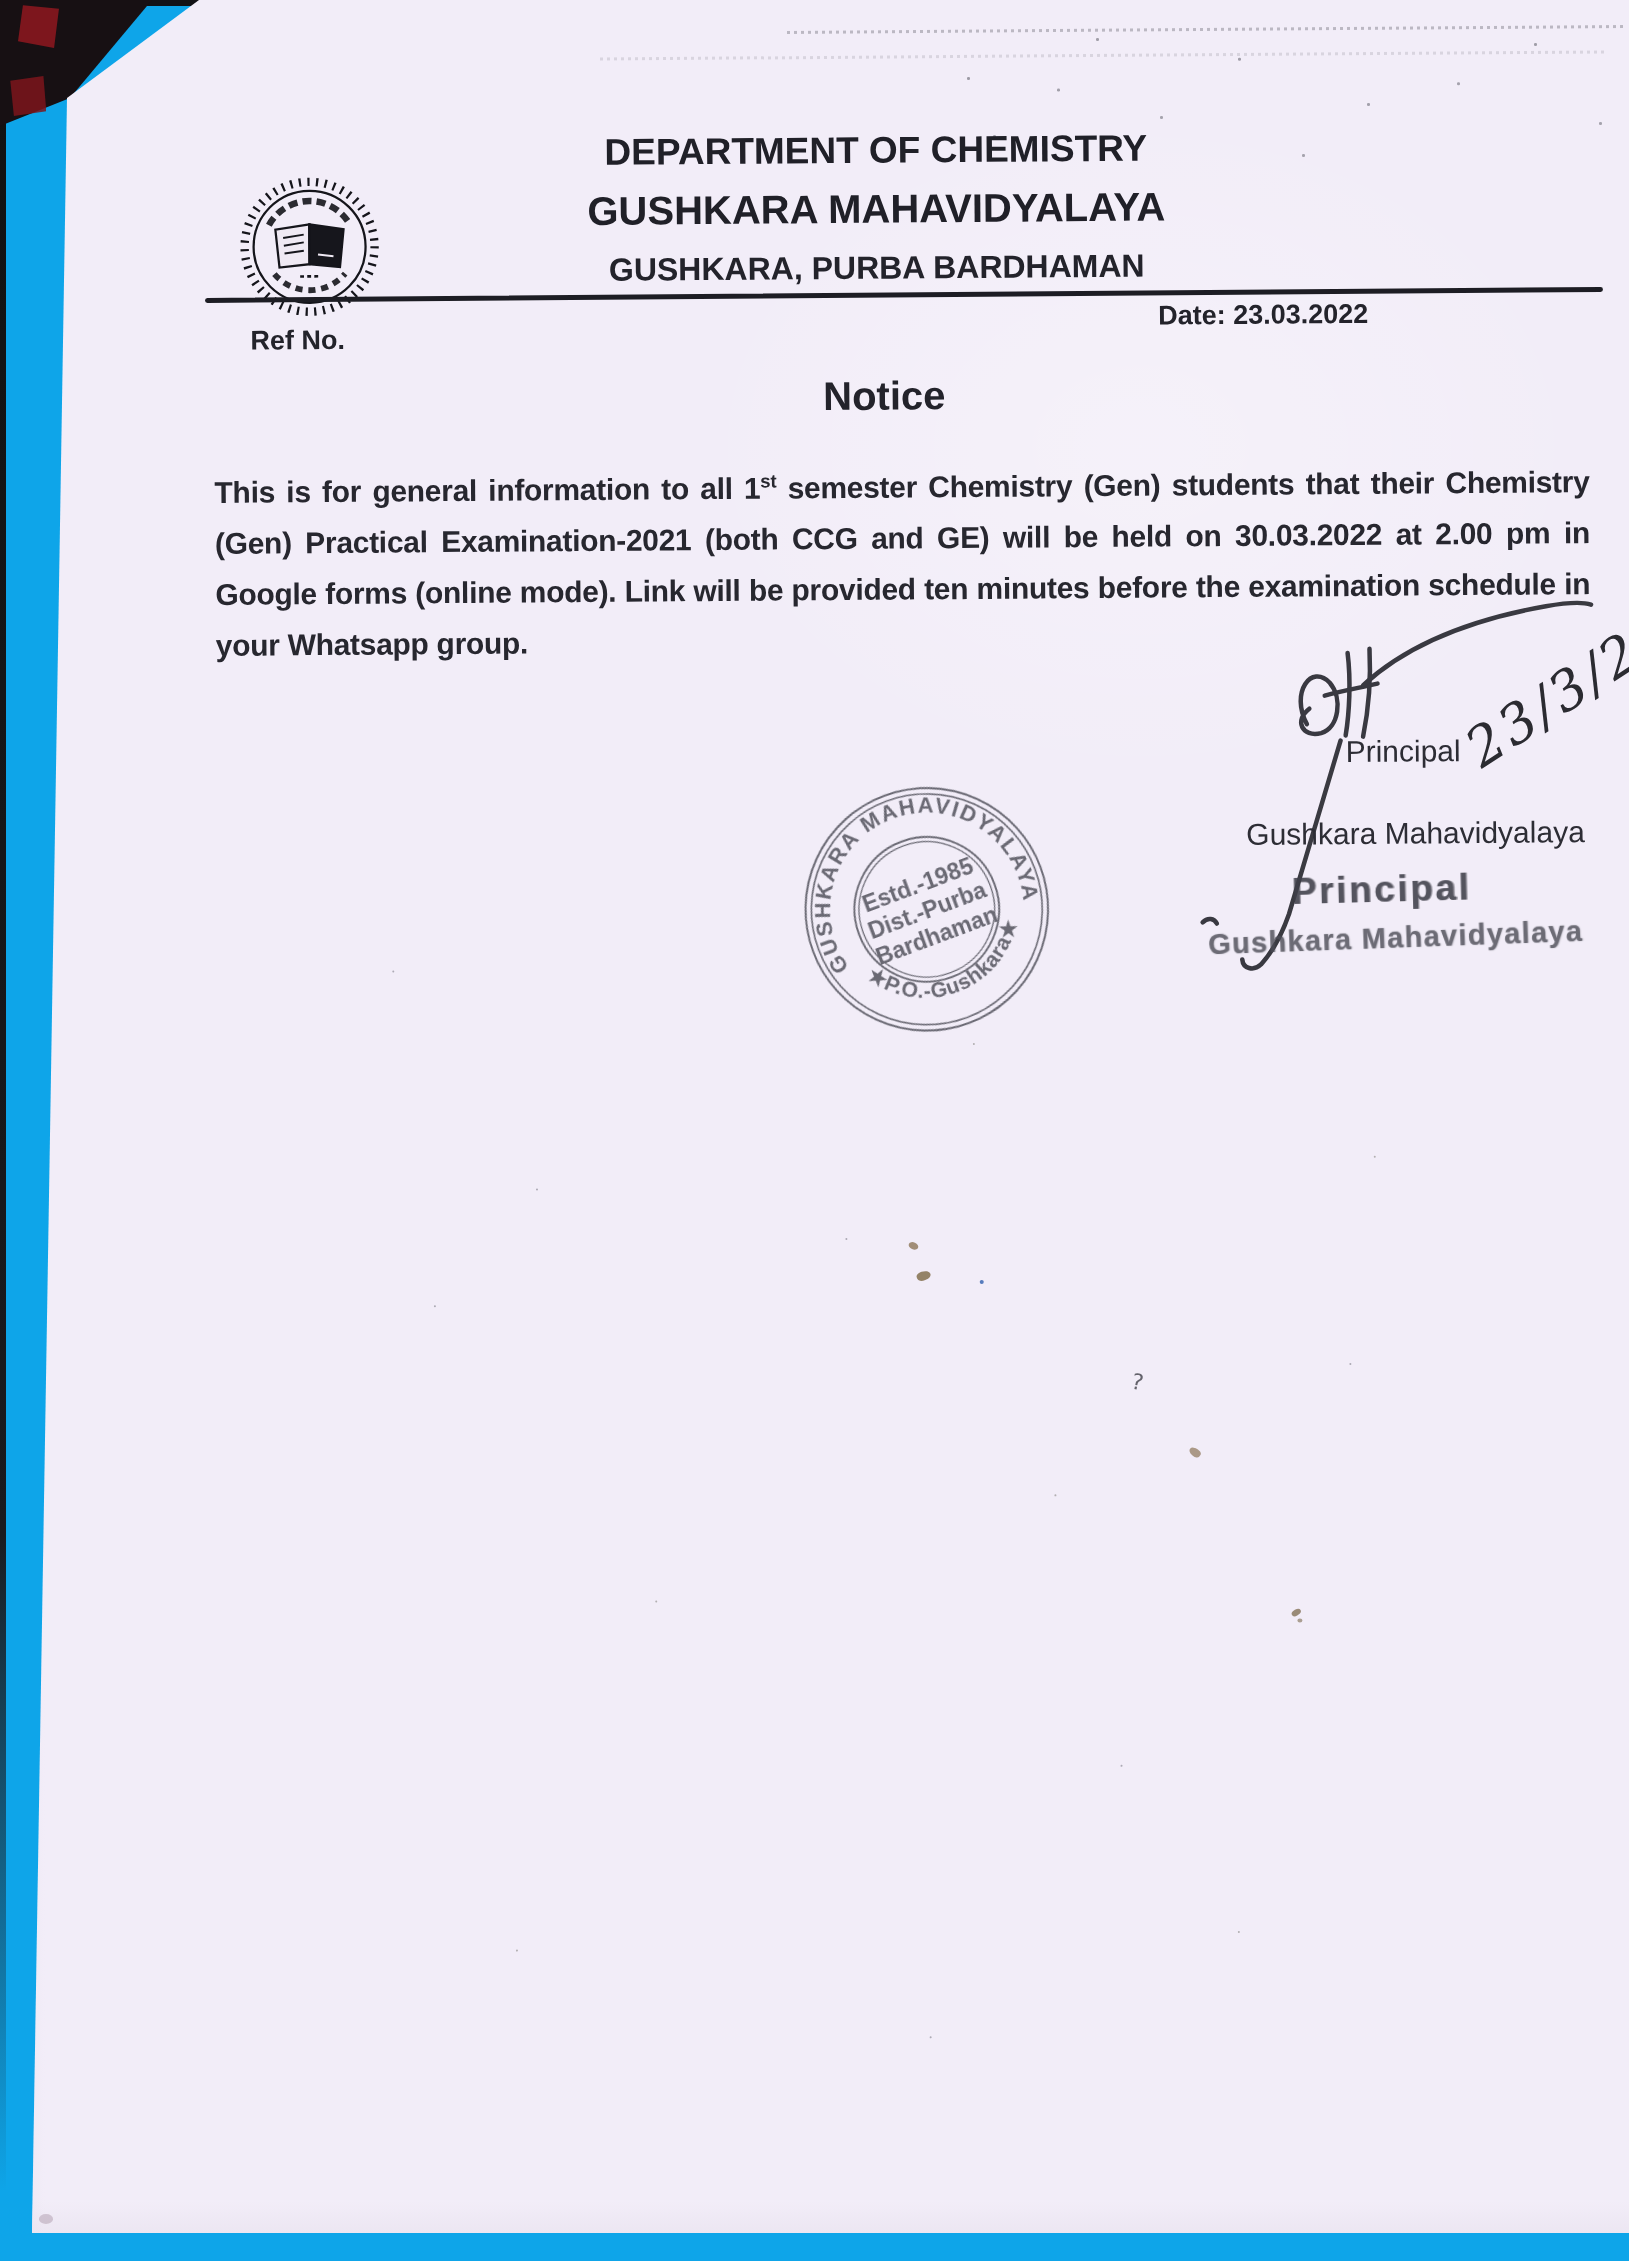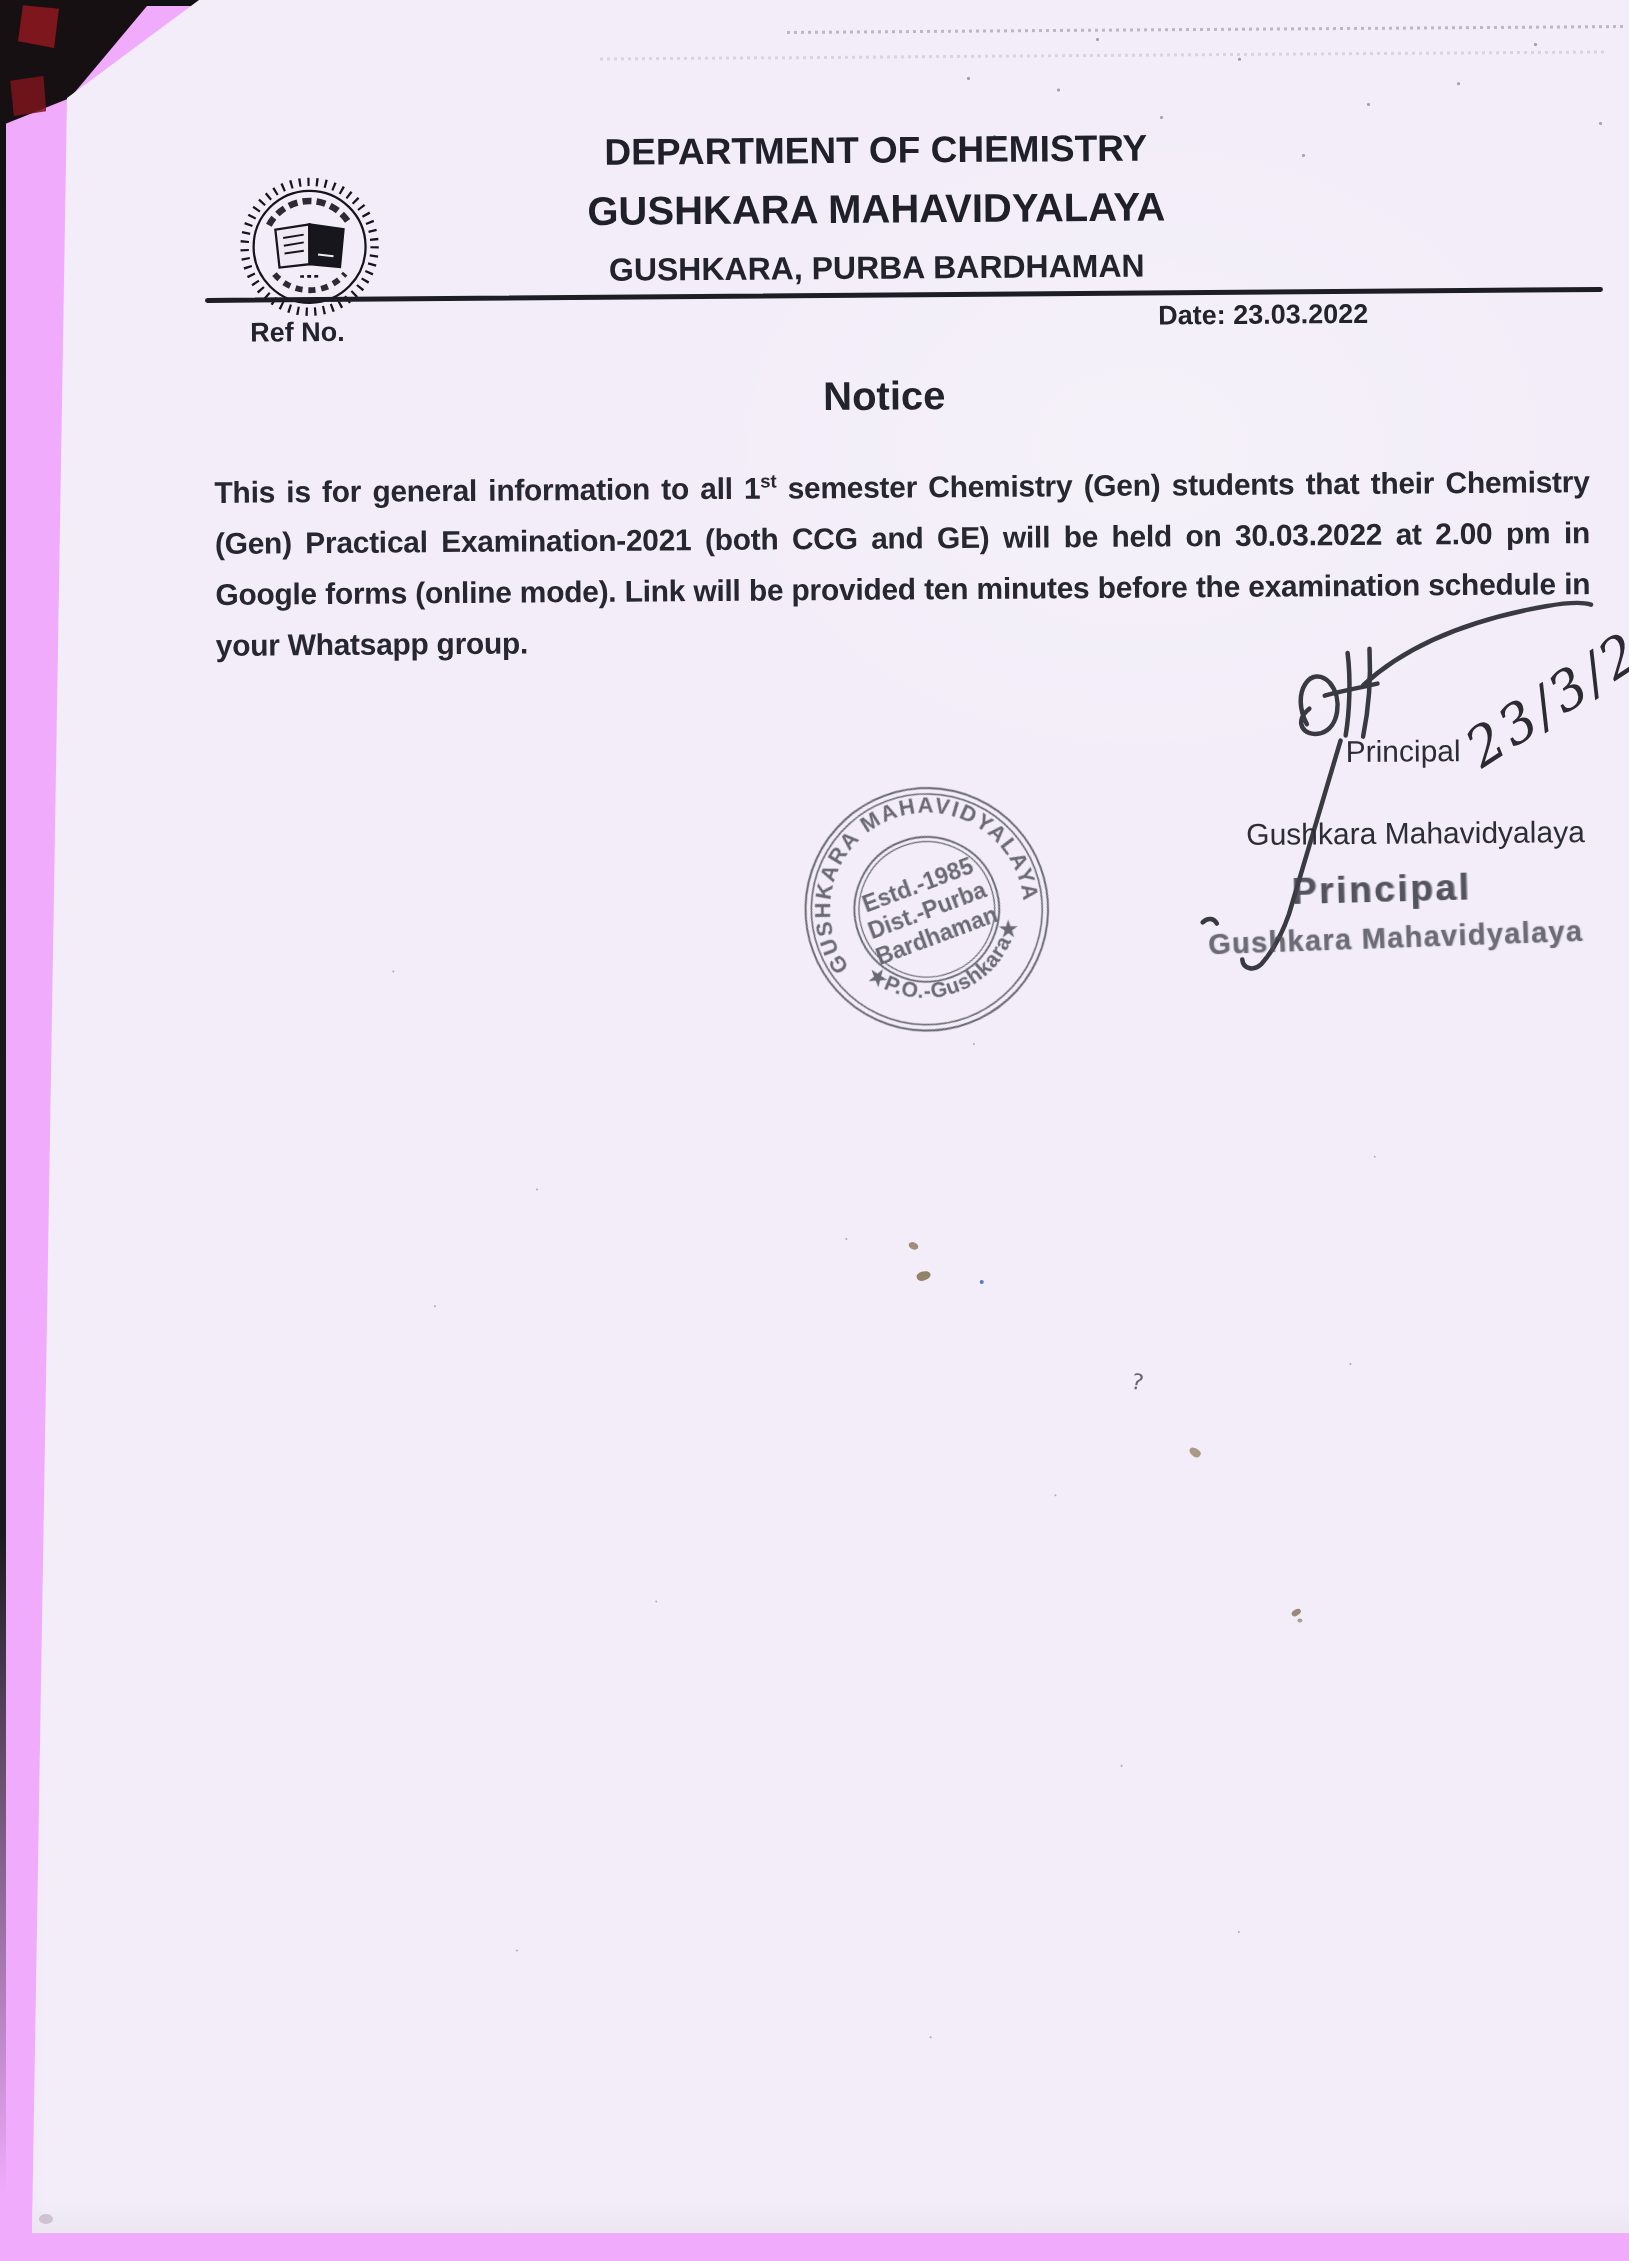--- a/index.html
+++ b/index.html
@@ -1,18 +1,18 @@
 <!DOCTYPE html>
 <html style="font-size:10.3px"><head>
 <meta charset="utf-8">
 <style>
   html,body{margin:0;padding:0;background:#6b6b70;}
   #scan{
     position:relative;width:1630px;height:2261px;overflow:hidden;
-    background:#f0abfc;font-family:"Liberation Sans",sans-serif;
+    background:#0ea5e9;font-family:"Liberation Sans",sans-serif;
   }
   
   #edge-left{position:absolute;left:0;top:0;width:5.8px;height:2192px;
     background:linear-gradient(180deg,#111 0%,#1a1a1e 70%,rgba(26,26,30,0) 100%);}
   #edge-top{position:absolute;left:0;top:0;width:205px;height:6.4px;background:#121216;}
   #corner-wedge{position:absolute;left:0;top:0;width:155px;height:129px;
     background:#171013;
     clip-path:polygon(0 0,152px 0,70px 98px,0 126px);}
   .red-mark{position:absolute;border-radius:2.6px;opacity:.85;}
   #red-mark-1{left:18px;top:5.2px;width:41px;height:45px;background:#8f1820;clip-path:polygon(12% 0,100% 8%,88% 95%,0 80%);}
@@ -41,21 +41,21 @@
   
   #content{position:absolute;left:0;top:0;width:1630px;height:2261px;
     transform:rotate(-.45deg);transform-origin:838px 297px;color:#26262e;}
   
   #logo{position:absolute;left:236px;top:159px;}
   #header-block{position:absolute;left:400px;top:0;width:954px;text-align:center;}
   #dept-title{position:absolute;left:0;top:130px;width:100%;font-size:37px;font-weight:bold;letter-spacing:0;color:#202028;}
   #inst-title{position:absolute;left:0;top:187px;width:100%;font-size:40px;font-weight:bold;color:#202028;}
   #addr-title{position:absolute;left:0;top:250px;width:100%;font-size:32px;font-weight:bold;color:#23232b;}
   #header-rule{position:absolute;left:205px;top:293px;width:1398px;height:4.5px;background:#1d1d24;border-radius:2.6px;}
-  #ref-label{position:absolute;left:250px;top:313px;font-size:27px;font-weight:bold;color:#23232b;}
+  #ref-label{position:absolute;left:250px;top:321px;font-size:27px;font-weight:bold;color:#23232b;}
   #date-label{position:absolute;left:1158px;top:303px;font-size:27px;font-weight:bold;color:#23232b;}
   
   #notice-title{position:absolute;left:400px;top:374px;width:967px;text-align:center;
     font-size:40px;font-weight:bold;color:#23232b;}
   #notice-title span{text-decoration-thickness:5.2px;text-underline-offset:9px;}
   #notice-body{position:absolute;left:213px;top:462px;width:1375px;color:#27272f;}
   .para-line{width:1375px;font-size:30px;font-weight:bold;letter-spacing:-0.3px;
     line-height:51px;text-align:justify;text-align-last:justify;white-space:normal;}
   .para-line.last{text-align-last:left;}
   .para-line sup{font-size:.62em;vertical-align:super;line-height:0;}

